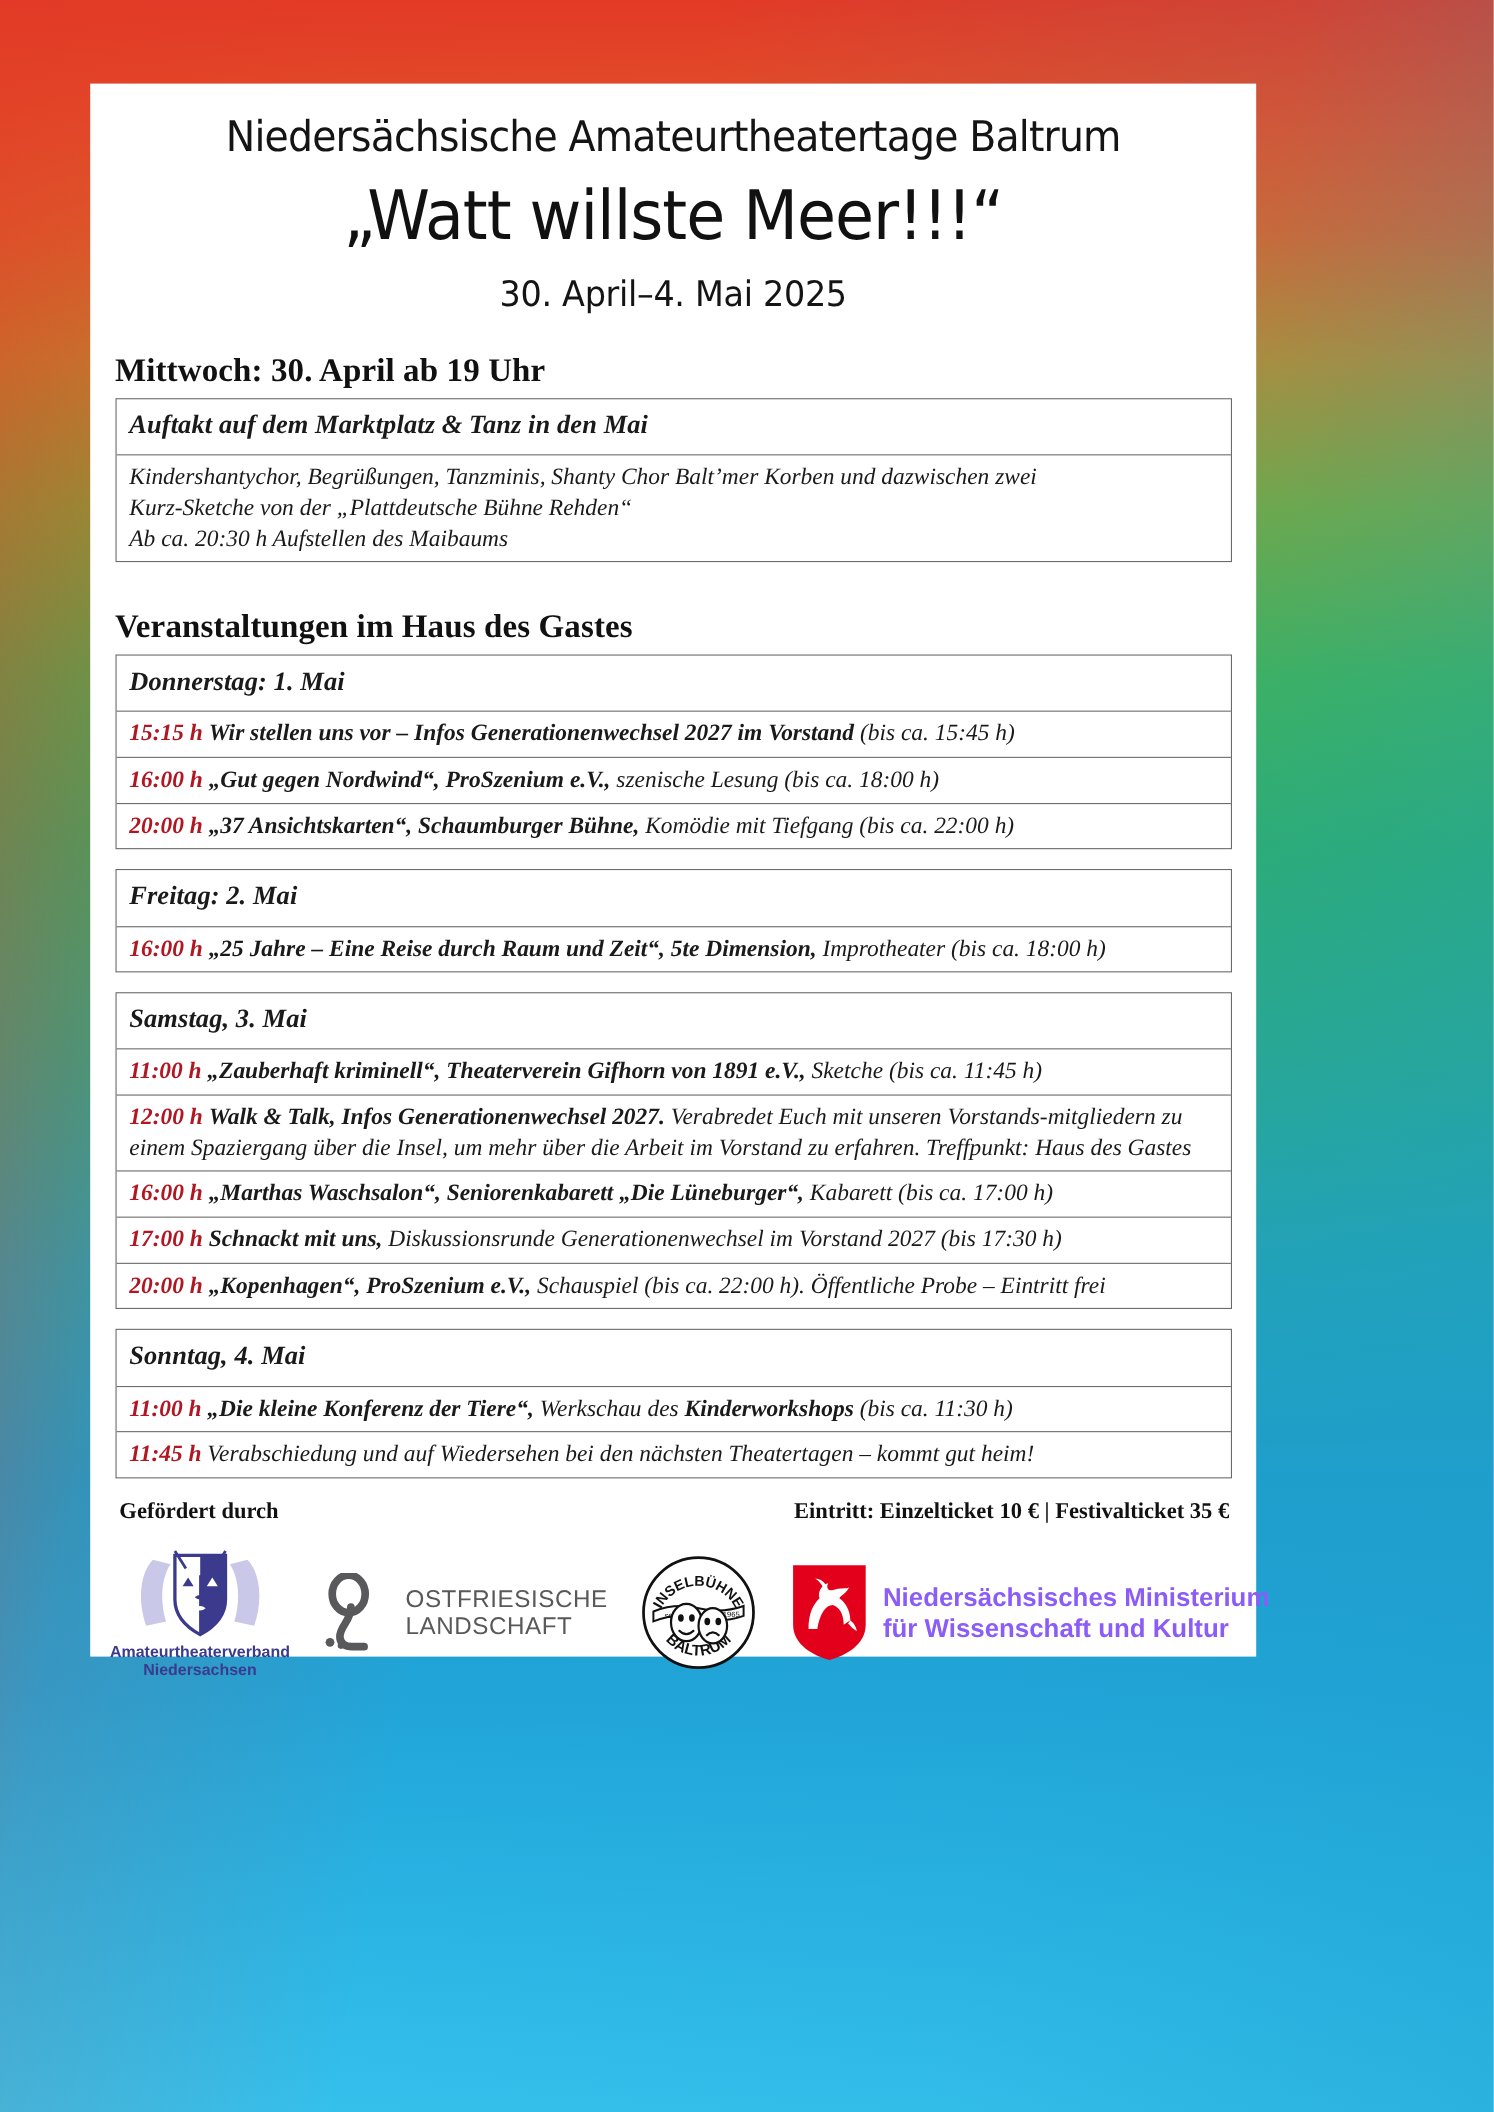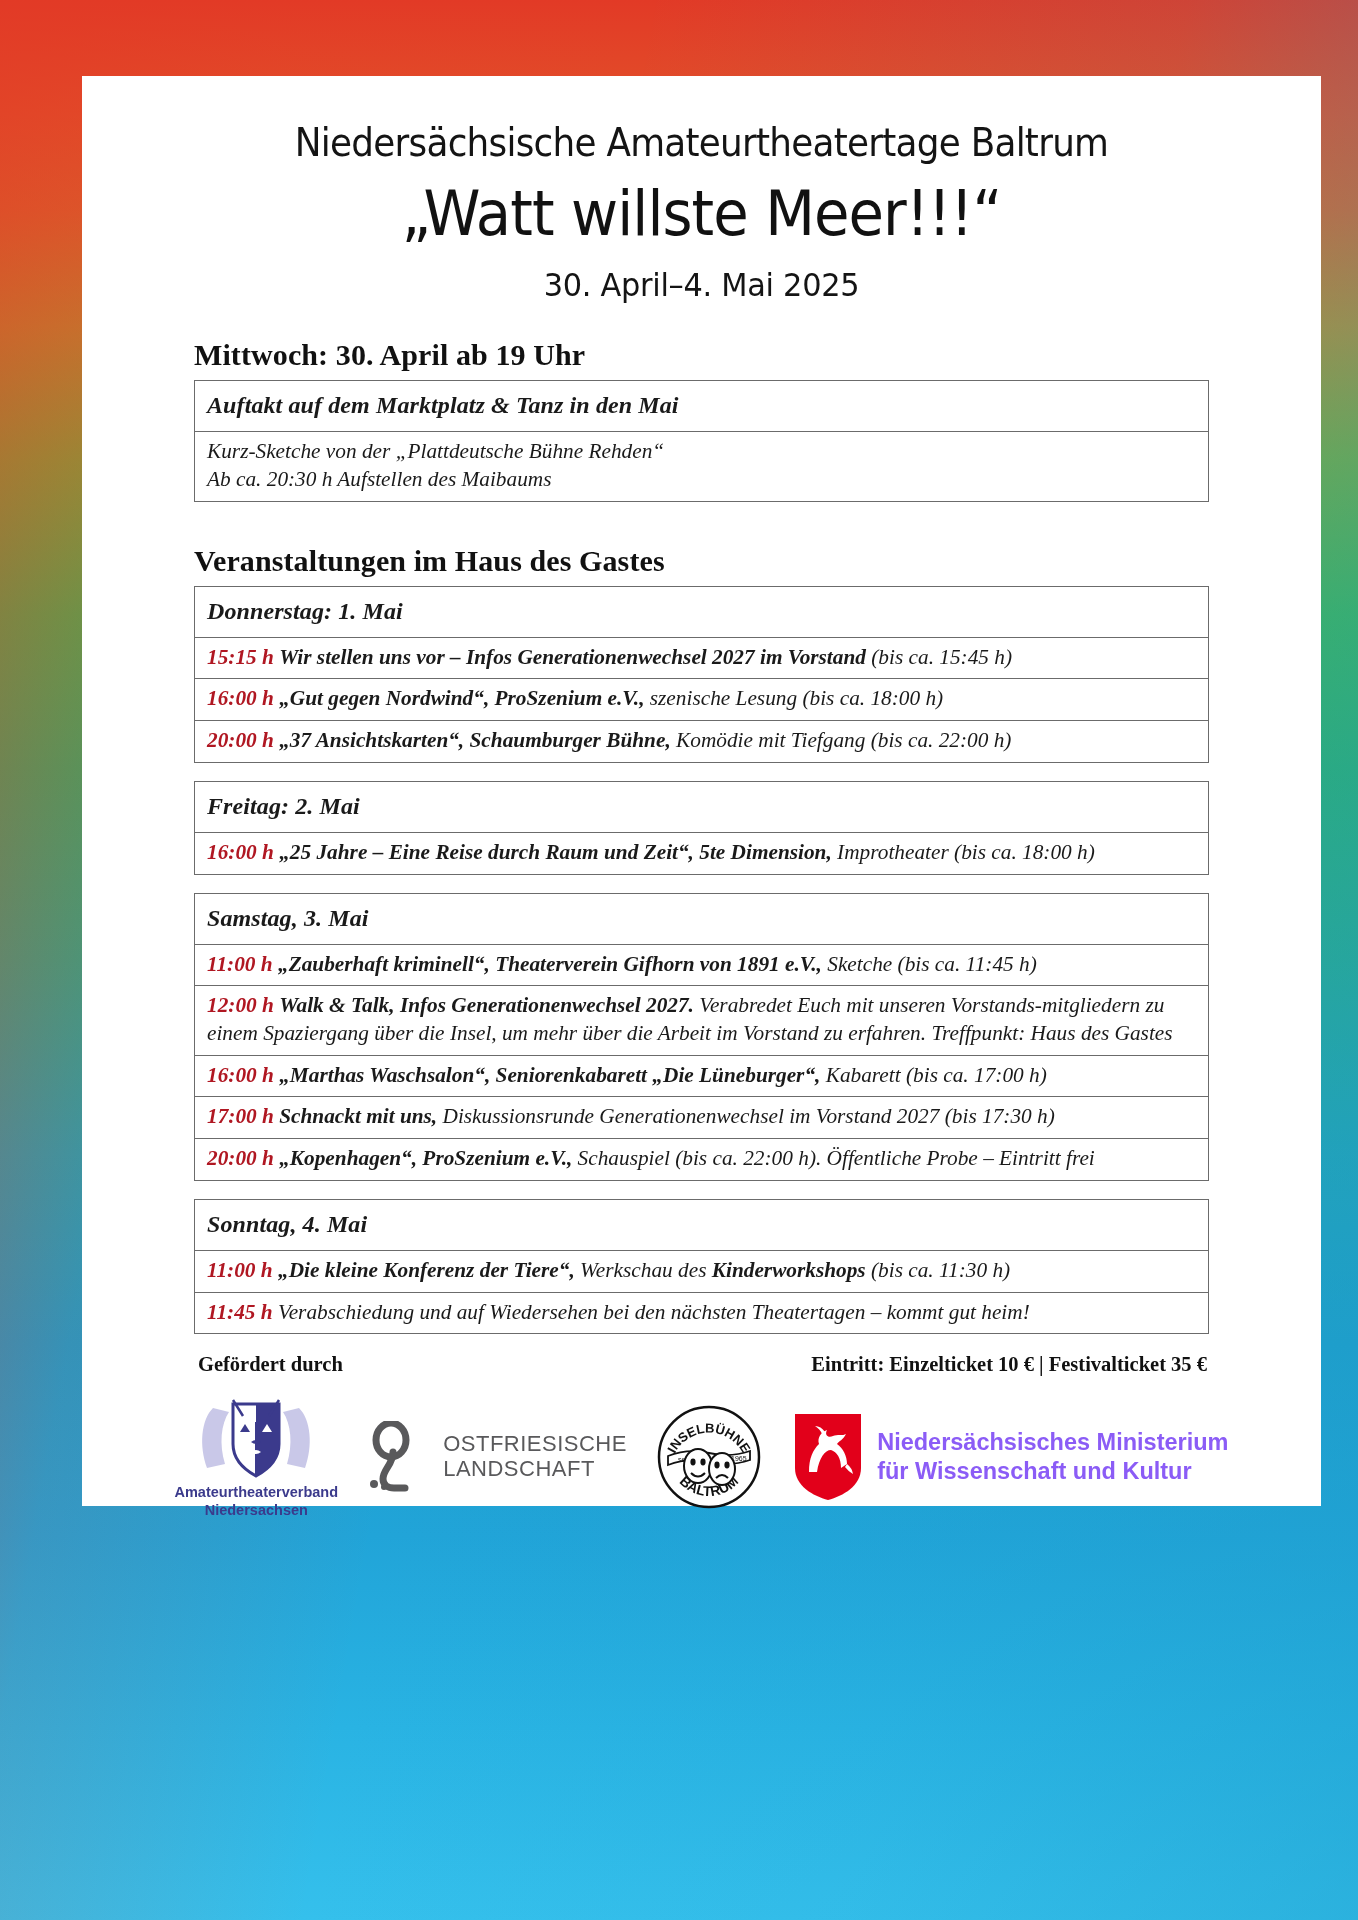--- a/index.html
+++ b/index.html
@@ -50,25 +50,25 @@
         rgba(30,158,203,0.10) 70%,
         rgba(30,158,203,0.42) 100%);
     pointer-events: none;
   }
 
   
   .paper {
     position: absolute;
     left: 82px;
     top: 76px;
-    width: 1239px;
+    width: 1060px;
     height: 1430px;
     background: #ffffff;
     box-sizing: border-box;
-    padding: 18px;
+    padding: 0;
     z-index: 2;
   }
 
   
   .head {
     text-align: center;
     padding-top: 26px;
   }
   .head-line1 {
     font-family: "DejaVu Sans", sans-serif;
@@ -218,20 +218,21 @@
       <div class="head-line2">„Watt willste Meer!!!“</div>
       <div class="head-line3">30. April–4. Mai 2025</div>
     </div>
 
     <div class="content">
 
       <div class="section-label">Mittwoch: 30. April ab 19 Uhr</div>
       <div class="box daygroup">
         <div class="row title">Auftakt auf dem Marktplatz &amp; Tanz in den Mai</div>
         <div class="row">
+          <div>Kindershantychor, Begrüßungen, Tanzminis, Shanty Chor Balt’mer Korben und dazwischen zwei</div>
           <div>Kurz-Sketche von der „Plattdeutsche Bühne Rehden“</div>
           <div>Ab ca. 20:30 h Aufstellen des Maibaums</div>
         </div>
       </div>
 
       <div class="section-label spaced">Veranstaltungen im Haus des Gastes</div>
 
       <div id="day-groups">
           <div class="box daygroup">
             <div class="row title">Donnerstag: 1. Mai</div>

